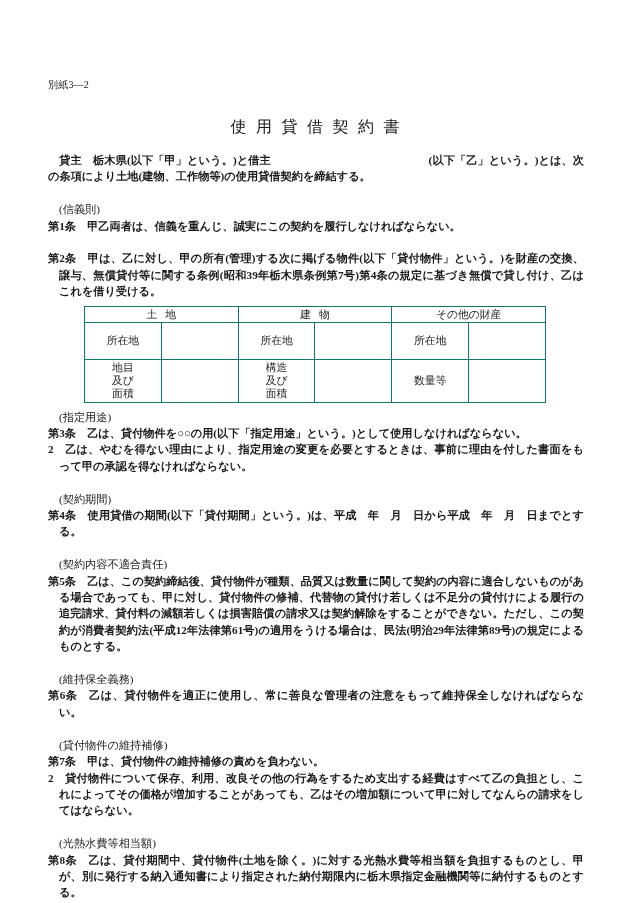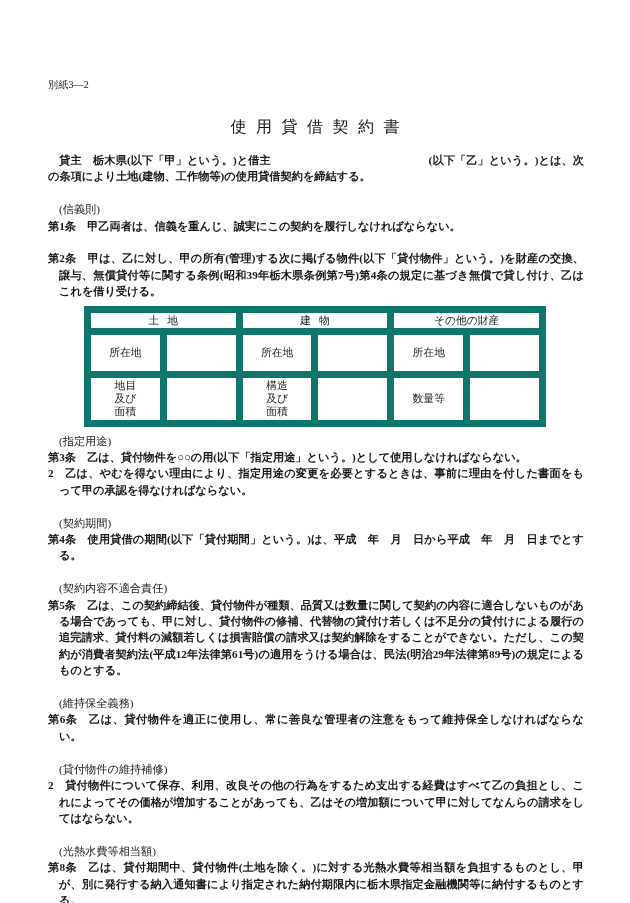--- a/index.html
+++ b/index.html
@@ -80,21 +80,21 @@
     margin: 6px 0 6px 36px;
     width: 462px;
   }
   table.prop-table {
     border-collapse: collapse;
     table-layout: fixed;
     width: 462px;
     font-size: 10.8px;
   }
   table.prop-table td {
-    border: 7px solid #0f766e;
+    border: 1px solid #0f766e;
     padding: 0;
     vertical-align: middle;
     text-align: center;
   }
   .grp-head {
     height: 15px;
     line-height: 15px;
     letter-spacing: 8px;
     text-indent: 8px;
     white-space: nowrap;
@@ -188,20 +188,21 @@
     <p class="para hang-art">第5条　乙は、この契約締結後、貸付物件が種類、品質又は数量に関して契約の内容に適合しないものがある場合であっても、甲に対し、貸付物件の修補、代替物の貸付け若しくは不足分の貸付けによる履行の追完請求、貸付料の減額若しくは損害賠償の請求又は契約解除をすることができない。ただし、この契約が消費者契約法(平成12年法律第61号)の適用をうける場合は、民法(明治29年法律第89号)の規定によるものとする。</p>
 
     <div class="spacer"></div>
 
     <p class="heading">(維持保全義務)</p>
     <p class="para hang-art">第6条　乙は、貸付物件を適正に使用し、常に善良な管理者の注意をもって維持保全しなければならない。</p>
 
     <div class="spacer"></div>
 
     <p class="heading">(貸付物件の維持補修)</p>
+    <p class="para hang-art">第7条　甲は、貸付物件の維持補修の責めを負わない。</p>
     <p class="para hang-art">2　貸付物件について保存、利用、改良その他の行為をするため支出する経費はすべて乙の負担とし、これによってその価格が増加することがあっても、乙はその増加額について甲に対してなんらの請求をしてはならない。</p>
 
     <div class="spacer"></div>
 
     <p class="heading">(光熱水費等相当額)</p>
     <p class="para hang-art">第8条　乙は、貸付期間中、貸付物件(土地を除く。)に対する光熱水費等相当額を負担するものとし、甲が、別に発行する納入通知書により指定された納付期限内に栃木県指定金融機関等に納付するものとする。</p>
 
   </div>
 </div>
 

